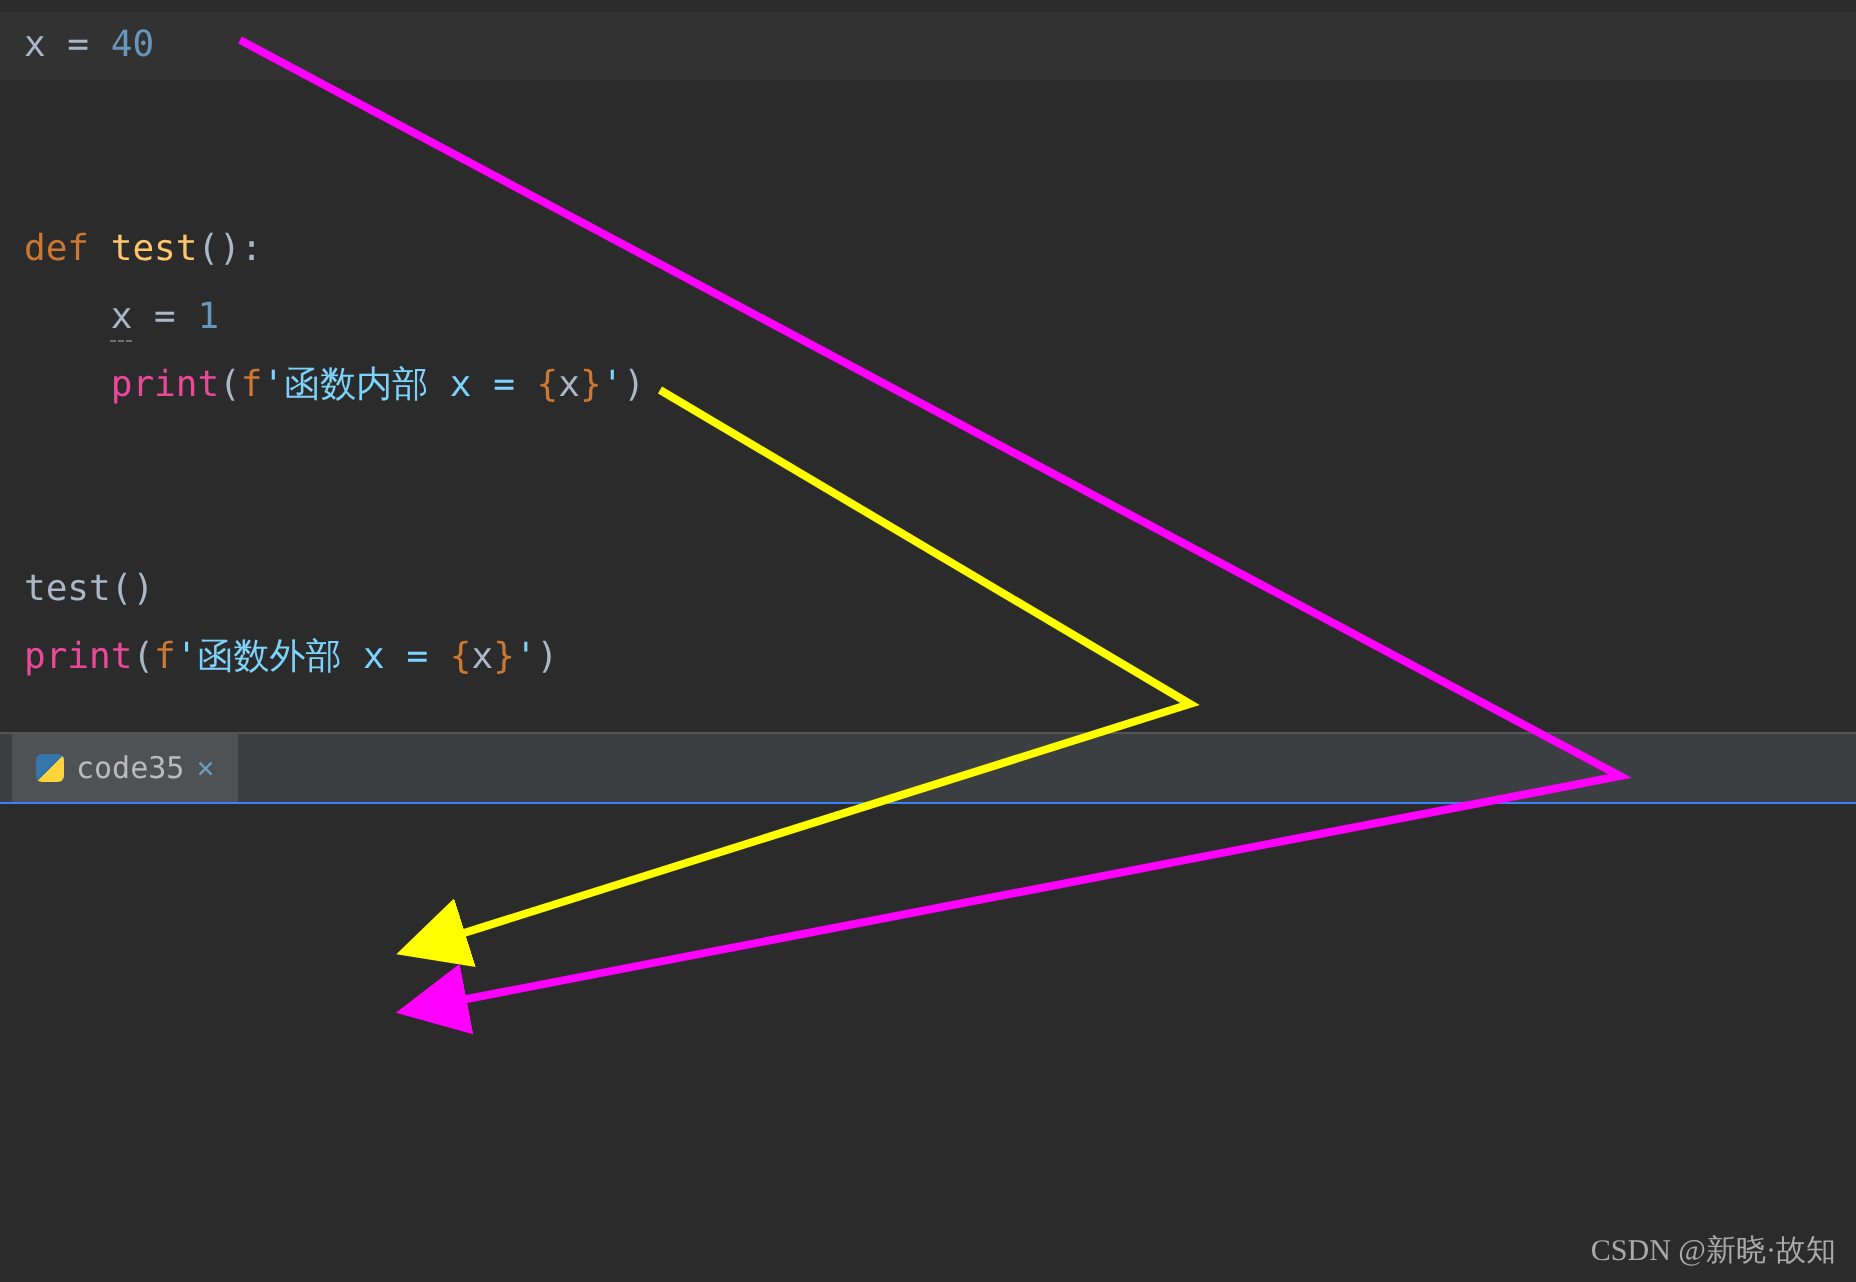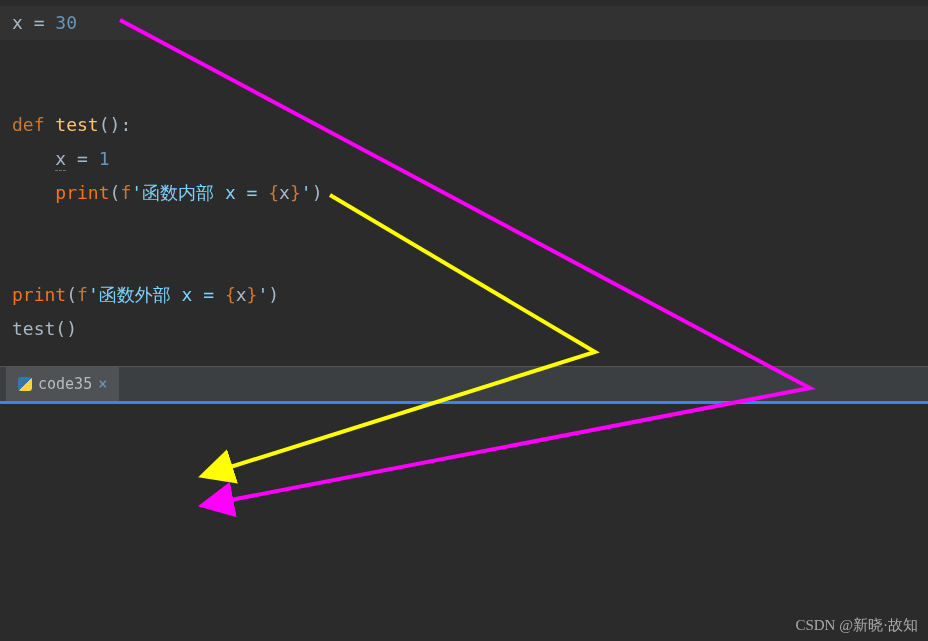--- a/index.html
+++ b/index.html
@@ -33,39 +33,39 @@
     position: relative;
     z-index: 1;
     white-space: pre;
   }
   .c-ident { color: #a9b7c6; }
   .c-eq    { color: #a9b7c6; }
   .c-num   { color: #6897bb; }
   .c-kw    { color: #cc7832; margin-top: 36px; }
   .c-fn    { color: #ffc66d; }
   .c-brace { color: #a9b7c6; }
-  .c-call  { color: #f97316; }
+  .c-call  { color: #ec4899; }
   .c-str   { color: #7dd3fc; }
   .c-fstr  { color: #cc7832; }
   .c-inter { color: #cc7832; }
   .c-intervar { color: #a9b7c6; }
   .underline { border-bottom: 1px dashed #707070; padding-bottom: 1px; }
 
   .hr {
     border-top: 1px solid #555555;
     margin: 0;
   }
 
   .tab-bar {
     background: #3c3f41;
     height: 34px;
     display: flex;
     padding-left: 6px;
     align-items: stretch;
-    border-bottom: 3px solid #3b82f6;
+    border-bottom: 1px solid #3b82f6;
   }
   .tab {
     display: flex;
     align-items: center;
     background: #4e5254;
     padding: 0 12px;
     font-size: 15px;
     color: #bbbbbb;
     gap: 6px;
   }
@@ -116,30 +116,30 @@
     left: 0; top: 0;
     width: 928px; height: 641px;
     pointer-events: none;
   }
 </style>
 </head>
 <body>
 
 <div class="editor">
   <div class="current-line-bg"></div>
-  <div class="line"><span class="c-ident">x</span><span class="c-eq"> = </span><span class="c-num">30</span></div>
+  <div class="line"><span class="c-ident">x</span><span class="c-eq"> = </span><span class="c-num">40</span></div>
   <div class="line"> </div>
   <div class="line"> </div>
   <div class="line"><span class="c-kw">def </span><span class="c-fn">test</span><span class="c-brace">():</span></div>
   <div class="line"><span>    </span><span class="c-ident underline">x</span><span class="c-eq"> = </span><span class="c-num">1</span></div>
   <div class="line"><span>    </span><span class="c-call">print</span><span class="c-brace">(</span><span class="c-fstr">f</span><span class="c-str">'函数内部 x = </span><span class="c-inter">{</span><span class="c-intervar">x</span><span class="c-inter">}</span><span class="c-str">'</span><span class="c-brace">)</span></div>
   <div class="line"> </div>
   <div class="line"> </div>
+  <div class="line"><span class="c-ident">test</span><span class="c-brace">()</span></div>
   <div class="line"><span class="c-call">print</span><span class="c-brace">(</span><span class="c-fstr">f</span><span class="c-str">'函数外部 x = </span><span class="c-inter">{</span><span class="c-intervar">x</span><span class="c-inter">}</span><span class="c-str">'</span><span class="c-brace">)</span></div>
-  <div class="line"><span class="c-ident">test</span><span class="c-brace">()</span></div>
 </div>
 
 <div class="hr"></div>
 
 <div class="tab-bar">
   <div class="tab">
     <span class="py-icon"></span>
     <span>code35</span>
     <span class="close">×</span>
   </div>

